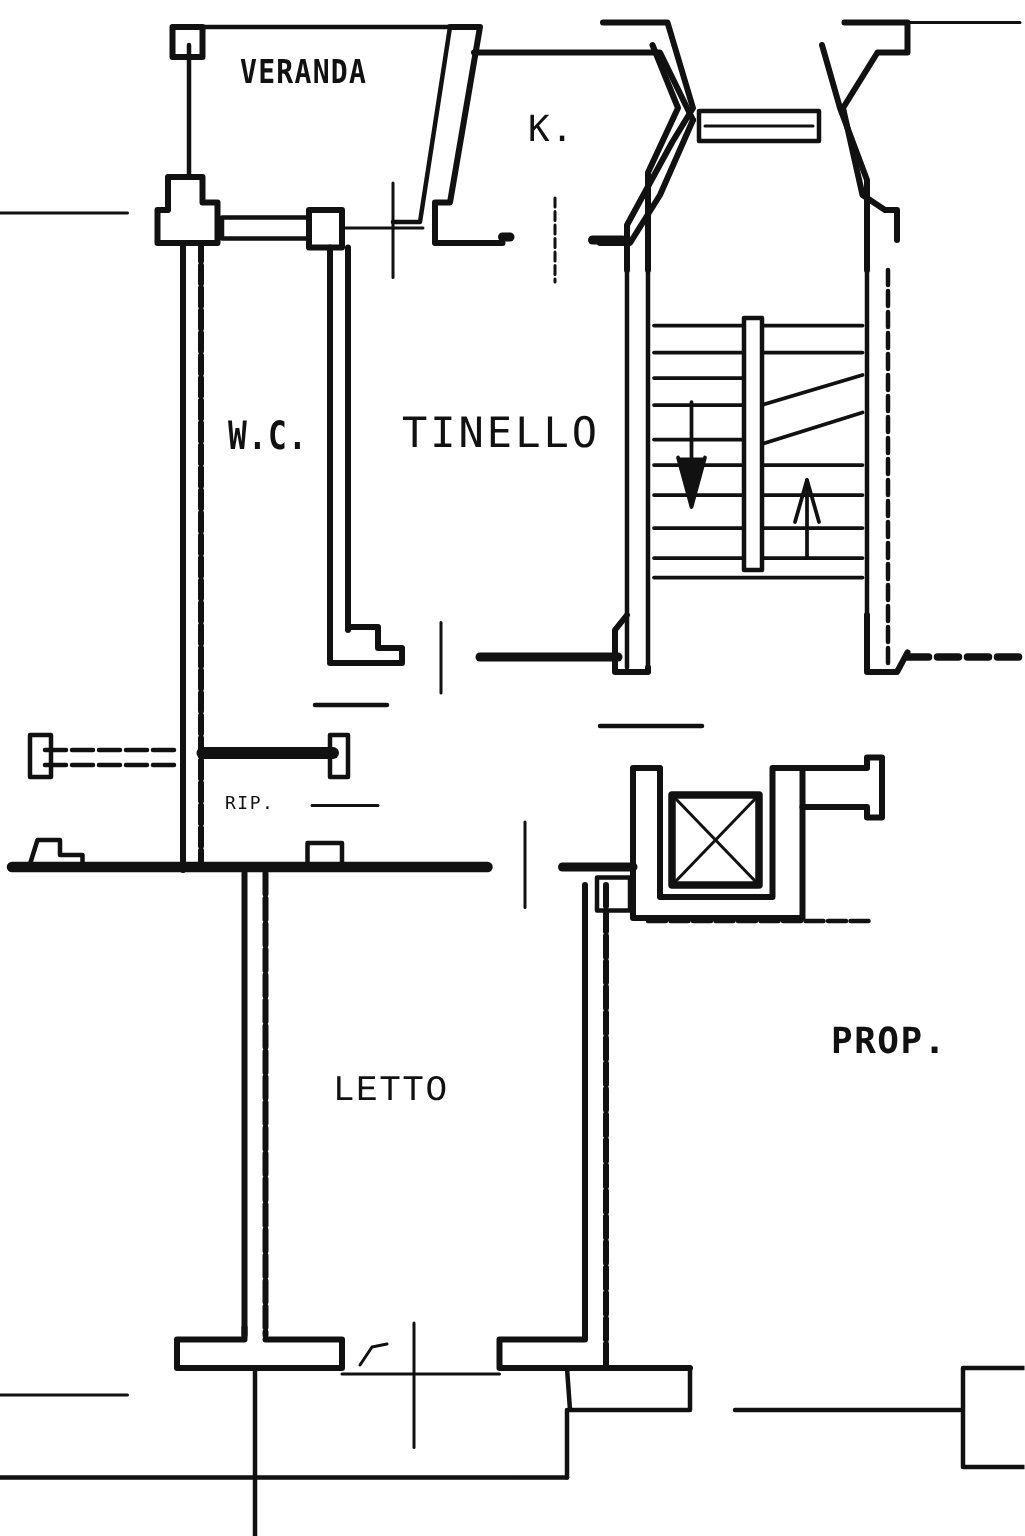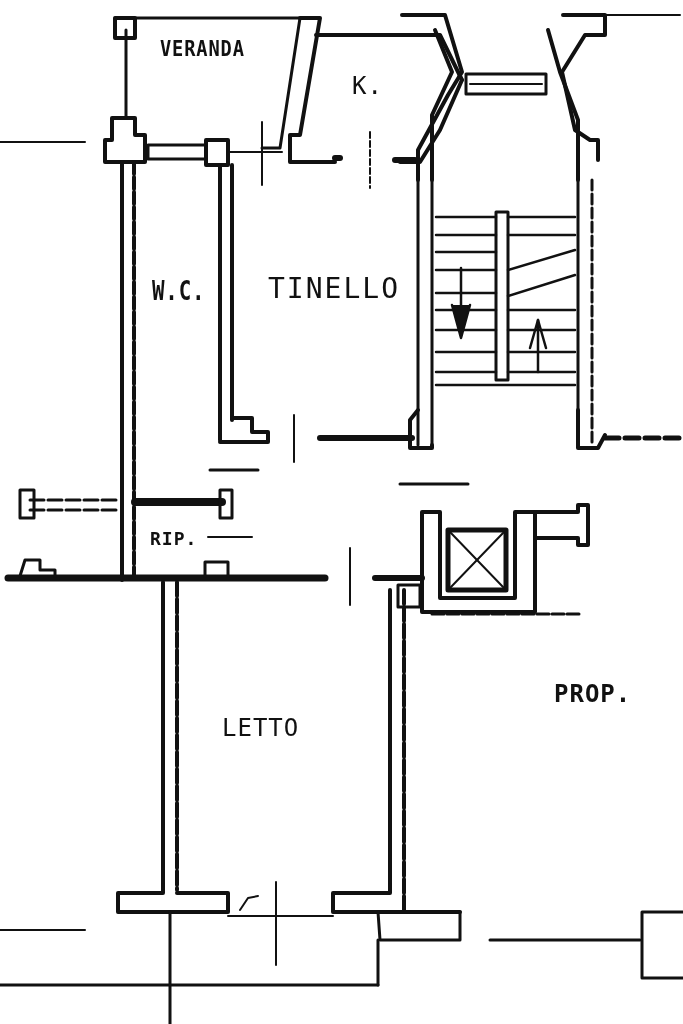--- a/index.html
+++ b/index.html
@@ -3,22 +3,22 @@
   <meta charset="utf-8">
   <style>
     html, body { margin: 0; padding: 0; background: #ffffff; }
     body { width: 683px; height: 1024px; overflow: hidden; position: relative; font-family: "DejaVu Sans", sans-serif; }
     #plan { position: absolute; left: 0; top: 0; width: 683px; height: 1024px; }
     .label { position: absolute; color: #111; font-family: "DejaVu Sans Mono", monospace; letter-spacing: 1px; white-space: nowrap; }
     .lbl-veranda { left: 160px; top: 36px; font-size: 22px; font-weight: bold; transform: scaleX(0.85); transform-origin: left; }
     .lbl-k { left: 352px; top: 72px; font-size: 24px; }
     .lbl-wc { left: 152px; top: 276px; font-size: 26px; font-weight: bold; transform: scaleX(0.8); transform-origin: left; }
     .lbl-tinello { left: 268px; top: 272px; font-size: 28px; letter-spacing: 2px; }
-    .lbl-rip { left: 150px; top: 528px; font-size: 18px; font-weight: bold; }
-    .lbl-letto { left: 222px; top: 714px; font-size: 24px; }
+    .lbl-rip { left: 150px; top: 528px; font-size: 12px; font-weight: normal; }
+    .lbl-letto { left: 222px; top: 714px; font-size: 24px; font-family: Liberation Mono, monospace; }
     .lbl-prop { left: 554px; top: 680px; font-size: 24px; font-weight: bold; }
   </style>
 </head>
 <body>
 
 <svg id="plan" viewBox="0 0 683 1024" xmlns="http://www.w3.org/2000/svg">
   <g fill="none" stroke="#111" stroke-linecap="round" stroke-linejoin="round">
 
     <g stroke-width="3">
       <polyline points="115,18 300,18 280,148 262,148"></polyline>

